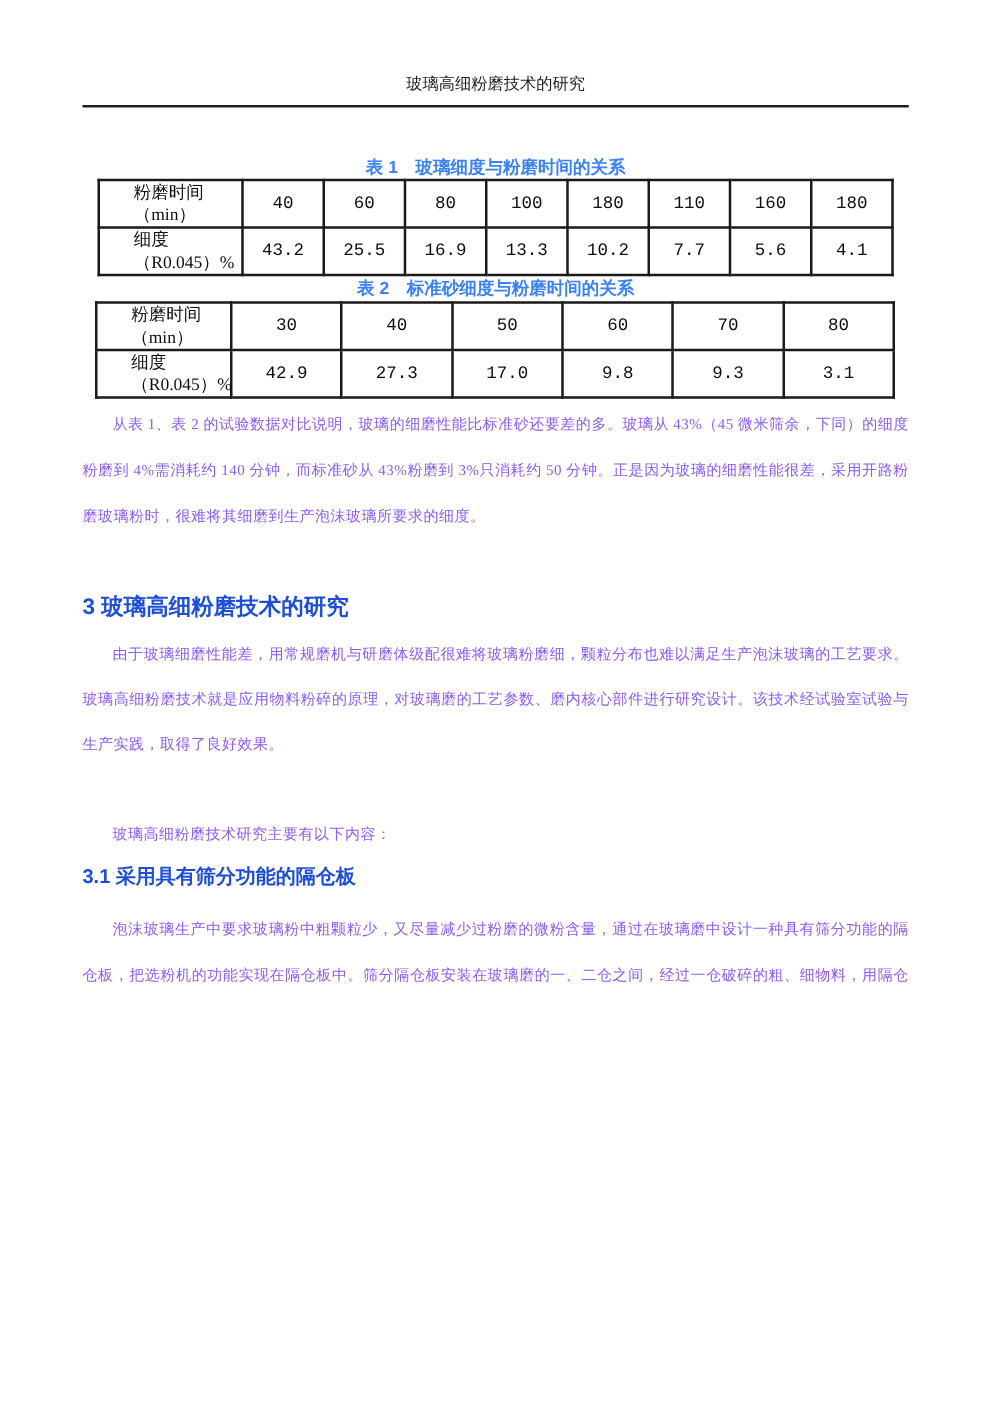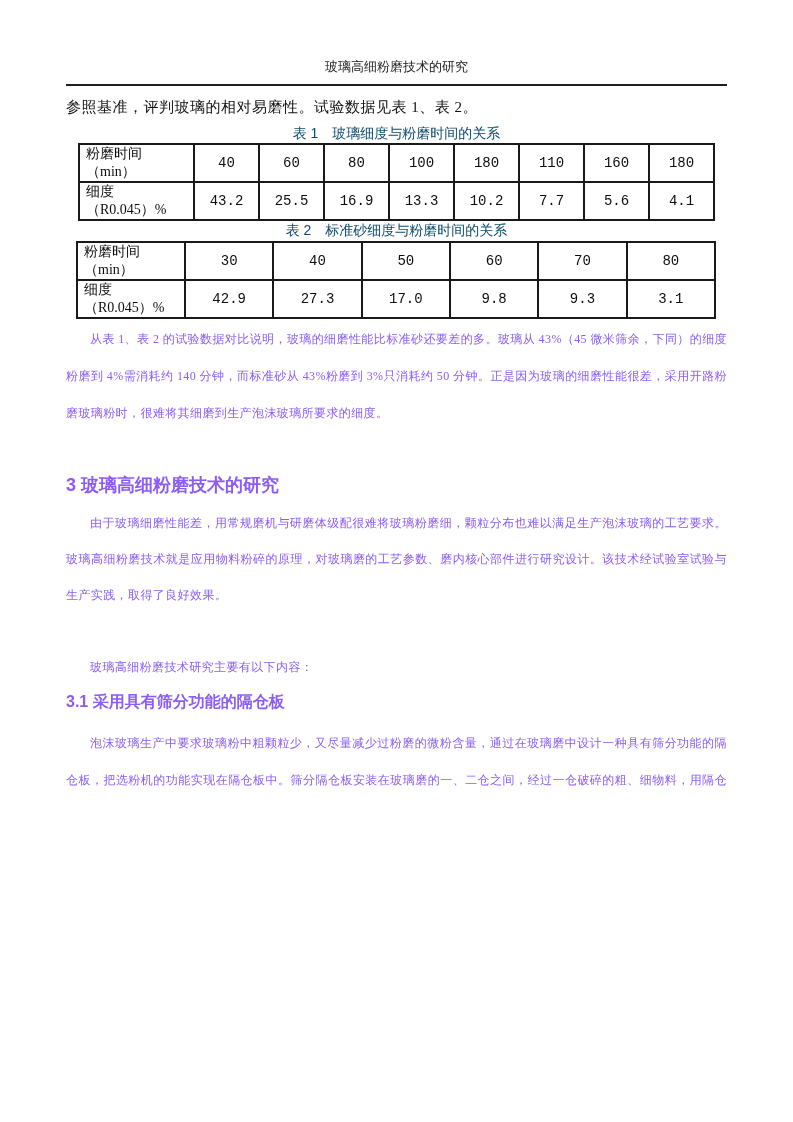--- a/index.html
+++ b/index.html
@@ -31,44 +31,44 @@
     top: 90px;
     margin: 0;
     font-size: 15px;
     line-height: 34px;
     letter-spacing: 0.5px;
   }
 
   .caption {
     text-align: center;
     font-family: "Liberation Sans", sans-serif;
-    font-weight: normal;
+    font-weight: bold;
     font-size: 14px;
     line-height: 18px;
-    color: #0c4a6e;
+    color: #3b82f6;
   }
   .caption1 { top: 124px; }
   .caption2 { top: 221px; }
 
   table.datatable {
     position: absolute;
     border-collapse: collapse;
     table-layout: fixed;
     font-size: 14px;
     color: #0d0d0d;
   }
   table.datatable td {
     border: 2px solid #1a1a1a;
     text-align: center;
     font-family: Liberation Mono, monospace;
     padding: 0 2px;
   }
   table.datatable td.headcell {
     text-align: left;
-    padding-left: 6px;
+    padding-left: 27px;
     font-family: "Liberation Serif", serif;
   }
   .table1 { top: 143px; left: 78px; width: 637px; }
   .table1 td { height: 27px; }
   .table2 { top: 241px; left: 76px; width: 640px; }
   .table2 td { height: 29px; }
 
   .para {
     margin: 0;
     font-size: 12px;
@@ -80,21 +80,21 @@
   }
   .para2 { top: 321px; }
   .para3 { top: 505px; line-height: 36px; }
   .lead  { top: 649px; }
   .para4 { top: 725px; }
 
   .h-sec {
     margin: 0;
     font-family: "Liberation Sans", sans-serif;
     font-weight: bold;
-    color: #8b5cf6;
+    color: #1d4ed8;
   }
   .h2 { top: 472px; font-size: 18px; line-height: 26px; }
   .h3 { top: 690px; font-size: 16px; line-height: 24px; }
 
   .footer-rule { top: 1034px; height: 9px; }
   .footer-rule svg { display: block; }
   .footer-pageno {
     top: 1044px;
     text-align: center;
     font-family: "Liberation Sans", sans-serif;
@@ -112,21 +112,20 @@
   }
 </style>
 </head>
 <body>
 
 <div class="page">
 
   <div class="abs running-title">玻璃高细粉磨技术的研究</div>
   <div class="abs header-rule"></div>
 
-  <p class="abs intro">参照基准，评判玻璃的相对易磨性。试验数据见表 1、表 2。</p>
 
   <div class="abs caption caption1">表 1　玻璃细度与粉磨时间的关系</div>
   <table class="datatable table1">
     <colgroup>
         <col style="width:115px">
         <col>
         <col>
         <col>
         <col>
         <col>

